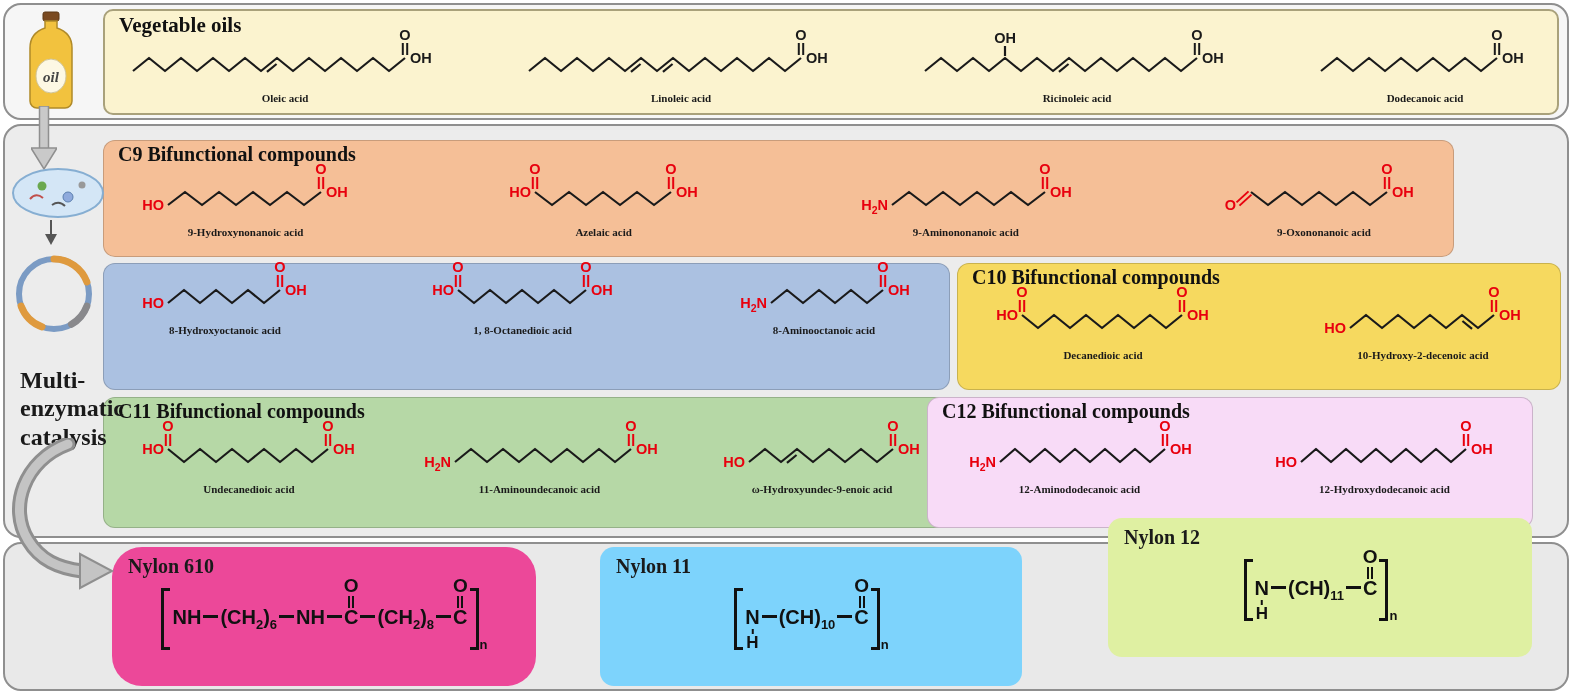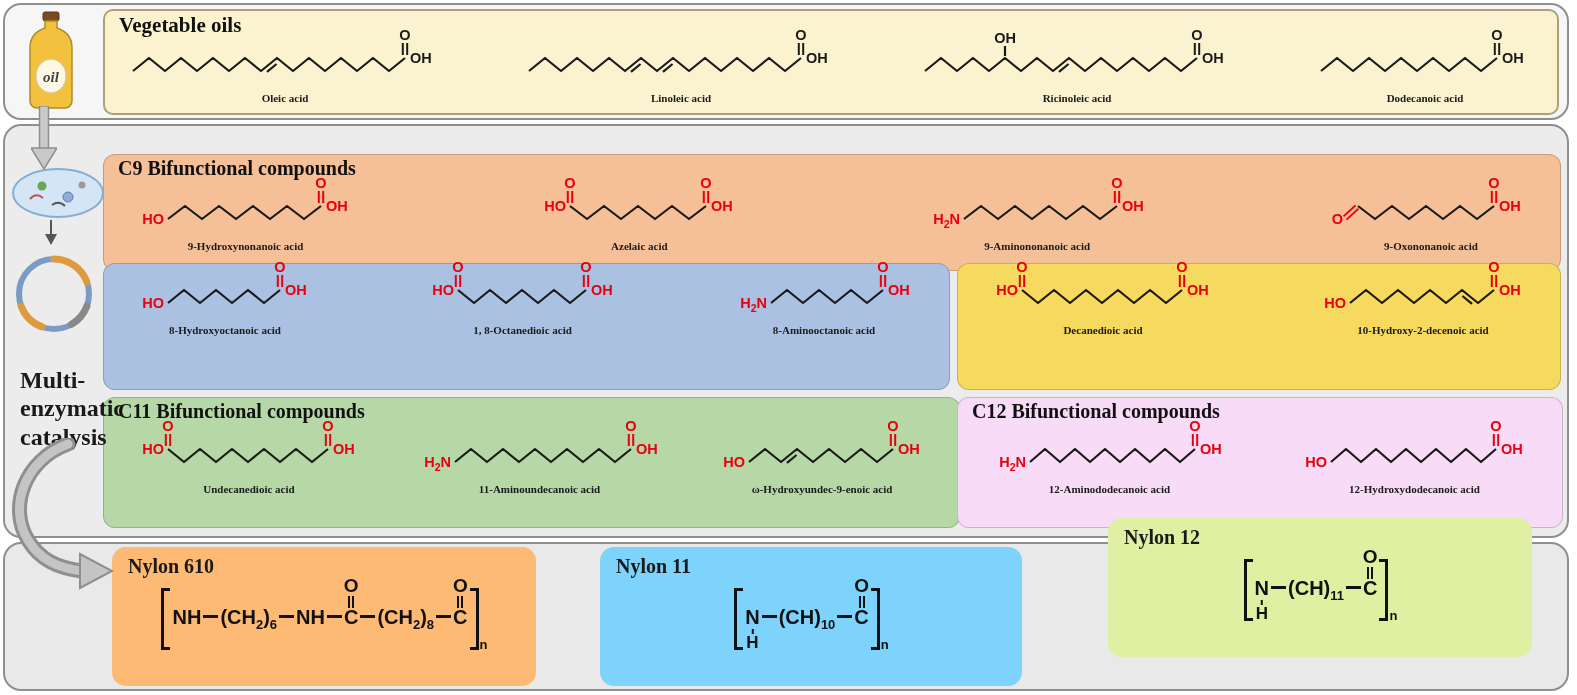--- a/index.html
+++ b/index.html
@@ -8,25 +8,25 @@
 
   .band{position:absolute;border:2px solid #8f8f8f;border-radius:18px;background:#f0f0f0}
   #band-top{left:3px;top:3px;width:1566px;height:117px;background:#f6f6f6}
   #band-mid{left:3px;top:124px;width:1566px;height:414px;background:#ececec}
   #band-bot{left:3px;top:542px;width:1566px;height:149px;background:#e9e9e9}
 
   .panel{position:absolute;border-radius:12px;border:1px solid rgba(0,0,0,0.18);padding:0 10px}
   .panel h2{font-size:20px;font-weight:bold;color:#111;padding:2px 2px 0 4px;white-space:nowrap}
   #veg-panel{left:103px;top:9px;width:1456px;height:106px;border-radius:10px;border:2px solid #a9a17b}
   #veg-panel h2{font-size:21px}
-  #gpanel-0{left:103px;top:154px;width:1458px;height:117px}
+  #gpanel-0{left:103px;top:140px;width:1351px;height:117px}
   #gpanel-1{left:103px;top:263px;width:847px;height:127px}
   #gpanel-2{left:957px;top:263px;width:604px;height:127px}
   #gpanel-3{left:103px;top:397px;width:857px;height:131px}
-  #gpanel-4{left:957px;top:397px;width:606px;height:131px}
+  #gpanel-4{left:927px;top:397px;width:606px;height:131px}
 
   .compound-row{display:flex;justify-content:space-between;align-items:flex-start;padding:0 16px;margin-top:-4px}
   #veg-row{margin-top:-10px;padding:0 10px}
   .compound{display:flex;flex-direction:column;align-items:center}
   .compound .cname{font-size:11px;font-weight:bold;margin-top:-3px;white-space:nowrap;line-height:1.05}
 
   .nylon{position:absolute;border-radius:14px;padding:4px 10px}
   #nylon-0{left:112px;top:547px;width:424px;height:139px}
   #nylon-1{left:600px;top:547px;width:422px;height:139px}
   #nylon-2{left:1108px;top:518px;width:424px;height:139px}
@@ -243,20 +243,21 @@
             <line x1="160.2" y1="27" x2="160.2" y2="15" stroke="#e8000e" stroke-width="2"></line>
             <text x="158" y="12" text-anchor="middle" fill="#e8000e" font-family="Liberation Sans, sans-serif" font-size="14.5" font-weight="bold">O</text>
             <text x="163" y="35" fill="#e8000e" font-family="Liberation Sans, sans-serif" font-size="14.5" font-weight="bold">OH</text>
             <text x="42" y="48" text-anchor="end" fill="#e8000e" font-family="Liberation Sans, sans-serif" font-size="14.5" font-weight="bold">H<tspan dy="3.5" font-size="10.5">2</tspan><tspan dy="-3.5">N</tspan></text>
           </svg>
           <div class="cname">8-Aminooctanoic acid</div>
         </div>
       </div>
   </section>
   <section class="panel" id="gpanel-2" style="background: rgb(246, 217, 95);">
+    <h2>C10 Bifunctional compounds</h2>
     <div class="compound-row">
         <div class="compound">
           <svg width="238" height="68" viewBox="0 0 238 68">
             <path d="M38,30 L54,43 L70,30 L86,43 L102,30 L118,43 L134,30 L150,43 L166,30 L182,43 L198,30" fill="none" stroke="#1a1a1a" stroke-width="2.2" stroke-linejoin="round"></path>
             <line x1="195.8" y1="27" x2="195.8" y2="15" stroke="#e8000e" stroke-width="2"></line>
             <line x1="200.2" y1="27" x2="200.2" y2="15" stroke="#e8000e" stroke-width="2"></line>
             <text x="198" y="12" text-anchor="middle" fill="#e8000e" font-family="Liberation Sans, sans-serif" font-size="14.5" font-weight="bold">O</text>
             <text x="203" y="35" fill="#e8000e" font-family="Liberation Sans, sans-serif" font-size="14.5" font-weight="bold">OH</text>
             <line x1="35.8" y1="27" x2="35.8" y2="15" stroke="#e8000e" stroke-width="2"></line>
             <line x1="40.2" y1="27" x2="40.2" y2="15" stroke="#e8000e" stroke-width="2"></line>
@@ -342,21 +343,21 @@
             <line x1="205.2" y1="27" x2="205.2" y2="15" stroke="#e8000e" stroke-width="2"></line>
             <text x="203" y="12" text-anchor="middle" fill="#e8000e" font-family="Liberation Sans, sans-serif" font-size="14.5" font-weight="bold">O</text>
             <text x="208" y="35" fill="#e8000e" font-family="Liberation Sans, sans-serif" font-size="14.5" font-weight="bold">OH</text>
             <text x="34" y="48" text-anchor="end" fill="#e8000e" font-family="Liberation Sans, sans-serif" font-size="14.5" font-weight="bold">HO</text>
           </svg>
           <div class="cname">12-Hydroxydodecanoic acid</div>
         </div>
       </div>
   </section>
 
-  <div class="nylon" id="nylon-0" style="background: #fdba74;">
+  <div class="nylon" id="nylon-0" style="background: #ec4899; border-radius: 30px;">
     <h2>Nylon 610</h2>
     <div class="formula"><span class="brk l"></span>NH<span class="bond"></span>(CH<sub>2</sub>)<sub>6</sub><span class="bond"></span>NH<span class="bond"></span><span class="carbonyl">C<span class="co-line"></span><span class="co-o">O</span></span><span class="bond"></span>(CH<sub>2</sub>)<sub>8</sub><span class="bond"></span><span class="carbonyl">C<span class="co-line"></span><span class="co-o">O</span></span><span class="brk r"></span><sub class="nsubscript">n</sub></div>
   </div>
   <div class="nylon" id="nylon-1" style="background: #7dd3fc;">
     <h2>Nylon 11</h2>
     <div class="formula"><span class="brk l"></span><span class="nsub">N<span class="hbelow">H</span></span><span class="bond"></span>(CH)<sub>10</sub><span class="bond"></span><span class="carbonyl">C<span class="co-line"></span><span class="co-o">O</span></span><span class="brk r"></span><sub class="nsubscript">n</sub></div>
   </div>
   <div class="nylon" id="nylon-2" style="background: rgb(223, 240, 162);">
     <h2>Nylon 12</h2>
     <div class="formula"><span class="brk l"></span><span class="nsub">N<span class="hbelow">H</span></span><span class="bond"></span>(CH)<sub>11</sub><span class="bond"></span><span class="carbonyl">C<span class="co-line"></span><span class="co-o">O</span></span><span class="brk r"></span><sub class="nsubscript">n</sub></div>

